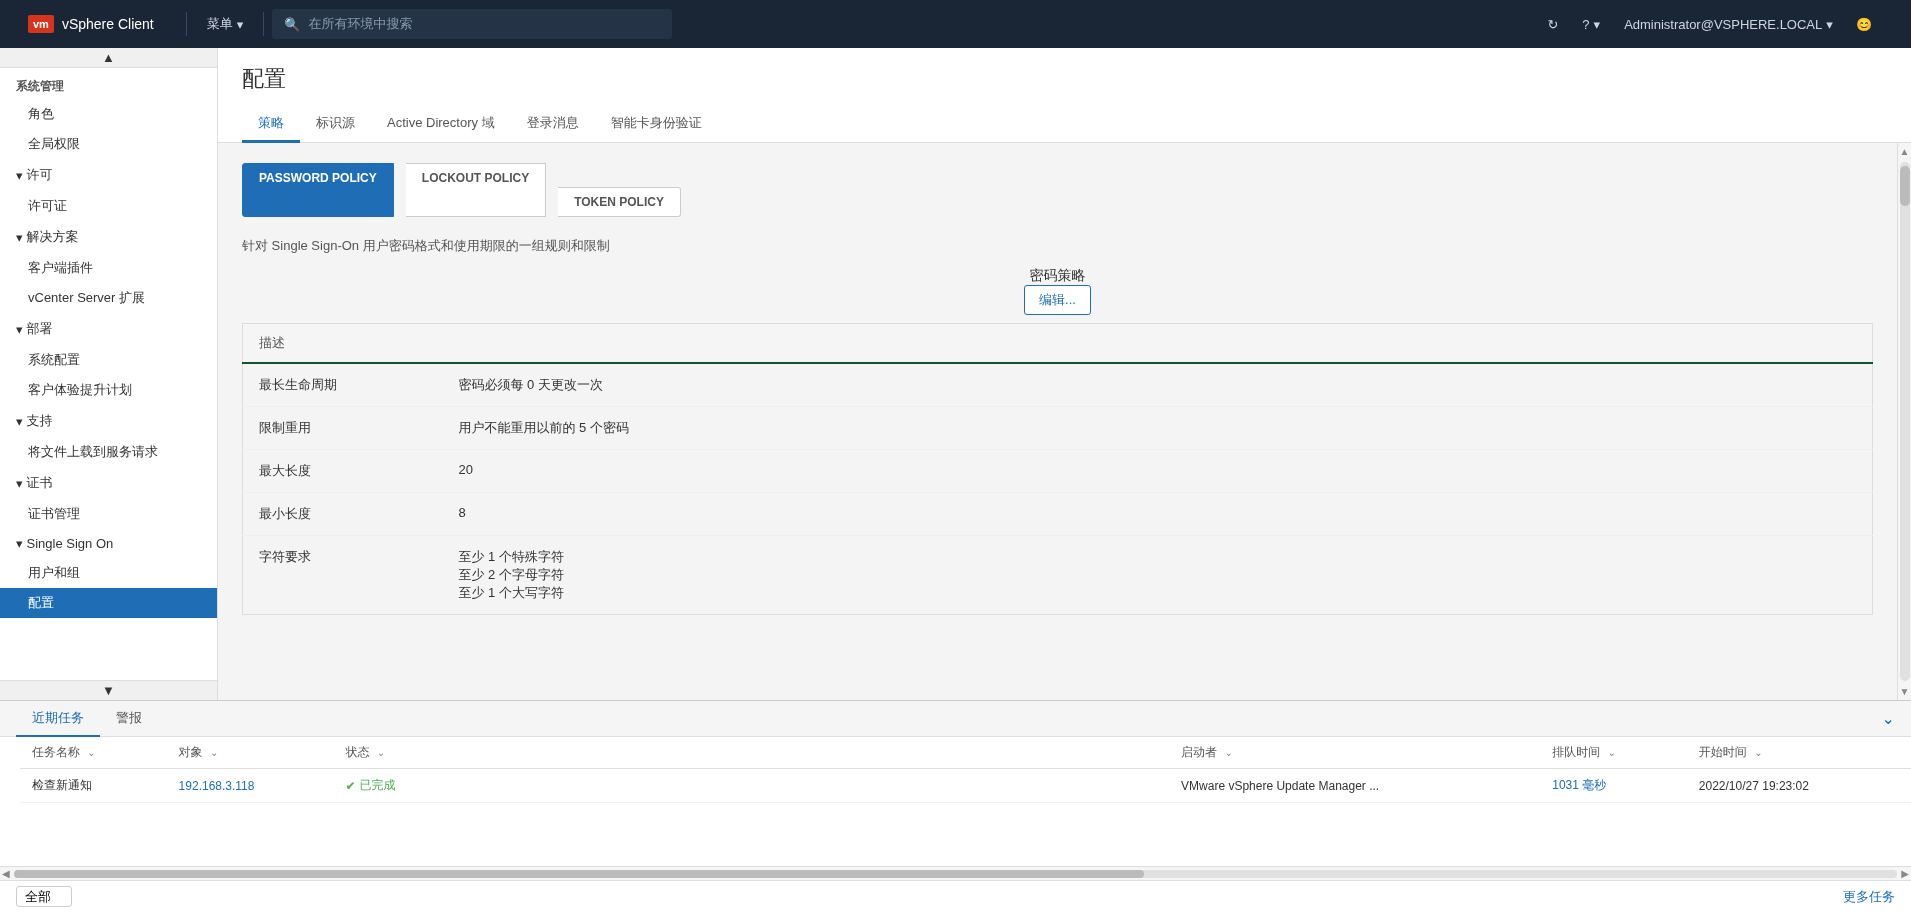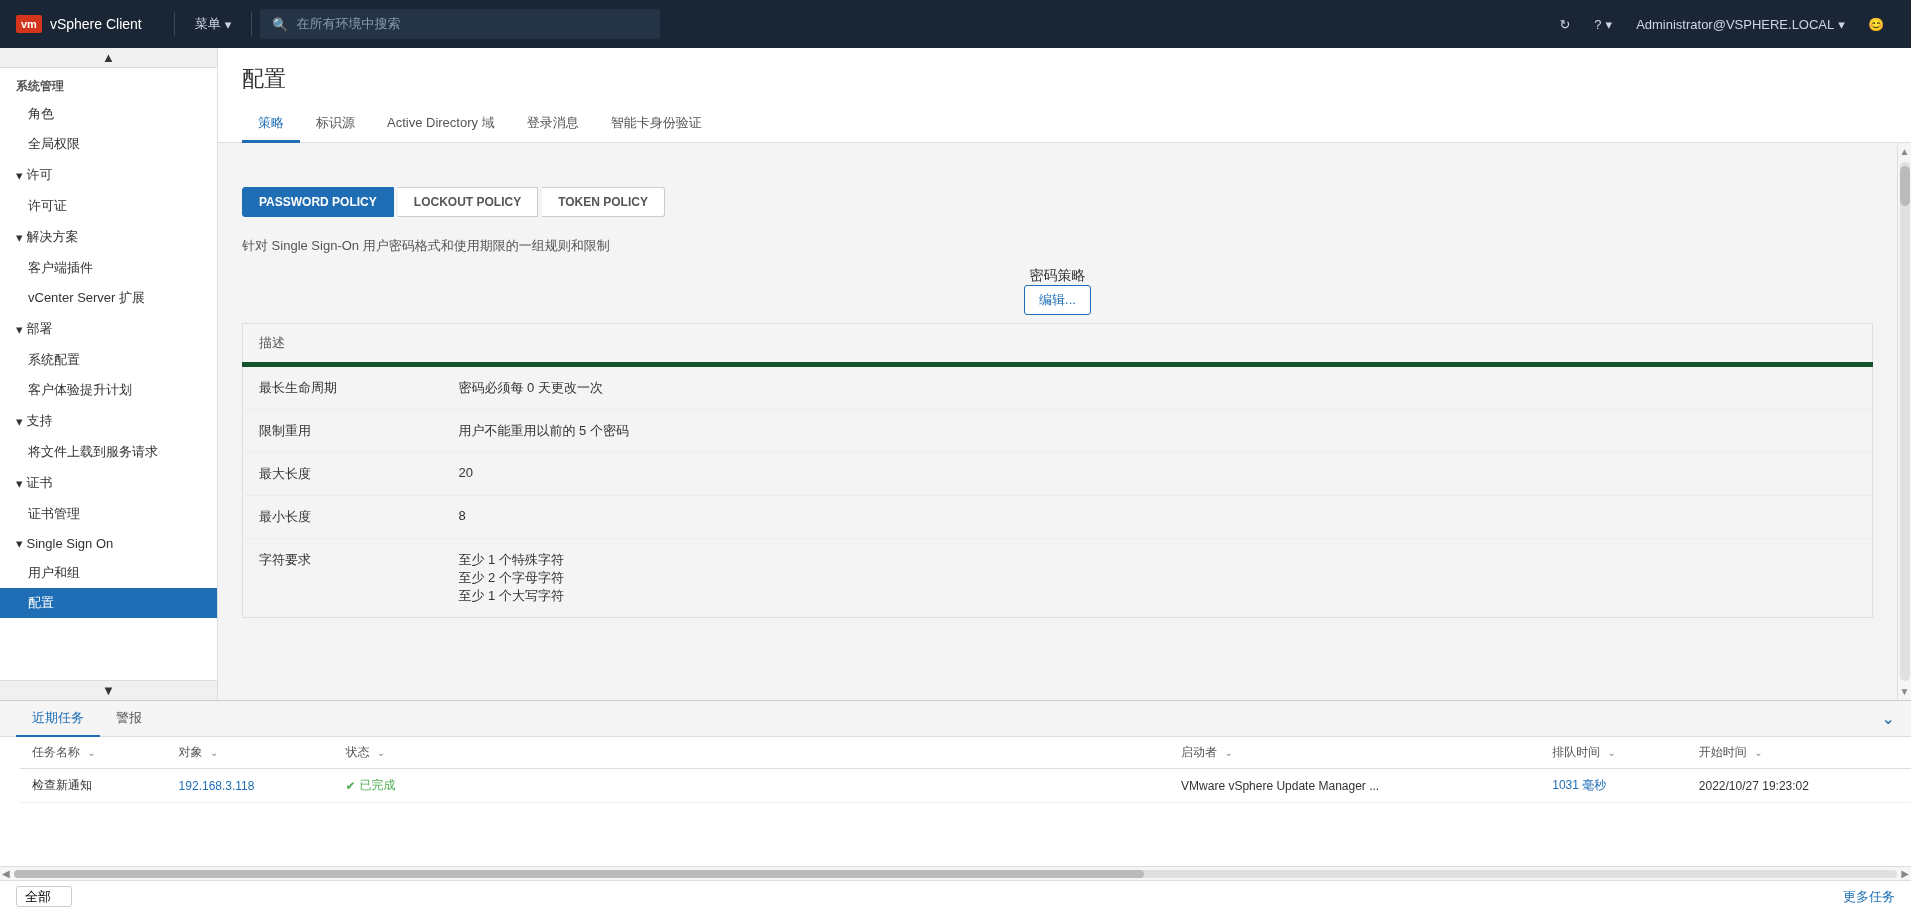--- a/index.html
+++ b/index.html
@@ -2,21 +2,21 @@
 <html><head>
   <meta charset="utf-8">
   <style>
     * { box-sizing: border-box; margin: 0; padding: 0; }
     body { font-family: '微软雅黑', 'Microsoft YaHei', Arial, sans-serif; font-size: 13px; background: #f4f4f4; color: #333; height: 912px; overflow: hidden; display: flex; flex-direction: column; }
 
     
     .topbar {
       display: flex; align-items: center;
       background: #1a2535; color: #cdd5e0;
-      height: 48px; padding: 0 16px; flex-shrink: 0;
+      height: 48px; padding: 0 28px; flex-shrink: 0;
     }
     .topbar-logo {
       display: flex; align-items: center; gap: 8px;
       margin-right: 24px;
     }
     .vm-logo {
       background: #d4351c; color: white; font-weight: bold;
       font-size: 11px; padding: 3px 5px; border-radius: 2px;
     }
     .topbar-title { color: white; font-size: 14px; font-weight: 500; }
@@ -72,21 +72,21 @@
       border-bottom: 3px solid transparent; margin-bottom: -1px;
     }
     .tab.active { color: #1e6db5; border-bottom-color: #1e6db5; font-weight: 500; }
 
     
     .content-body {
       flex: 1; overflow-y: auto; padding: 20px 24px;
     }
 
     
-    .policy-tabs { display: flex; gap: 4px; margin-bottom: 20px; align-items: flex-end; }
+    .policy-tabs { display: flex; gap: 12px; margin-bottom: 20px; }
     .policy-tab {
       padding: 7px 16px; cursor: pointer; font-size: 12px; font-weight: 600;
       border: 1px solid #ccc; color: #555; background: #fff;
     }
     .policy-tab:first-child { border-radius: 3px 0 0 3px; }
     .policy-tab:last-child { border-radius: 0 3px 3px 0; margin-top: 24px; }
     .policy-tab + .policy-tab { border-left: none; }
     .policy-tab.active { background: #1e6db5; color: white; border-color: #1e6db5; }
 
     
@@ -102,21 +102,21 @@
     .edit-btn {
       padding: 5px 14px; background: #fff; border: 1px solid #1e6db5;
       color: #1e6db5; border-radius: 3px; cursor: pointer; font-size: 13px;
     }
 
     
     .policy-table { width: 100%; border-collapse: collapse; border: 1px solid #ddd; }
     .policy-table th {
       background: #f5f5f5; padding: 10px 16px; text-align: left;
       font-size: 13px; font-weight: 500; color: #555;
-      border-bottom: 5px solid #14532d;
+      border-bottom: 2px solid #14532d;
     }
     .policy-table td {
       padding: 12px 16px; font-size: 13px; color: #333;
       border-bottom: 1px solid #eee; vertical-align: top;
     }
     .policy-table tr:last-child td { border-bottom: none; }
     .policy-table td:first-child { font-weight: 500; width: 200px; }
 
     
     .bottom-panel {

